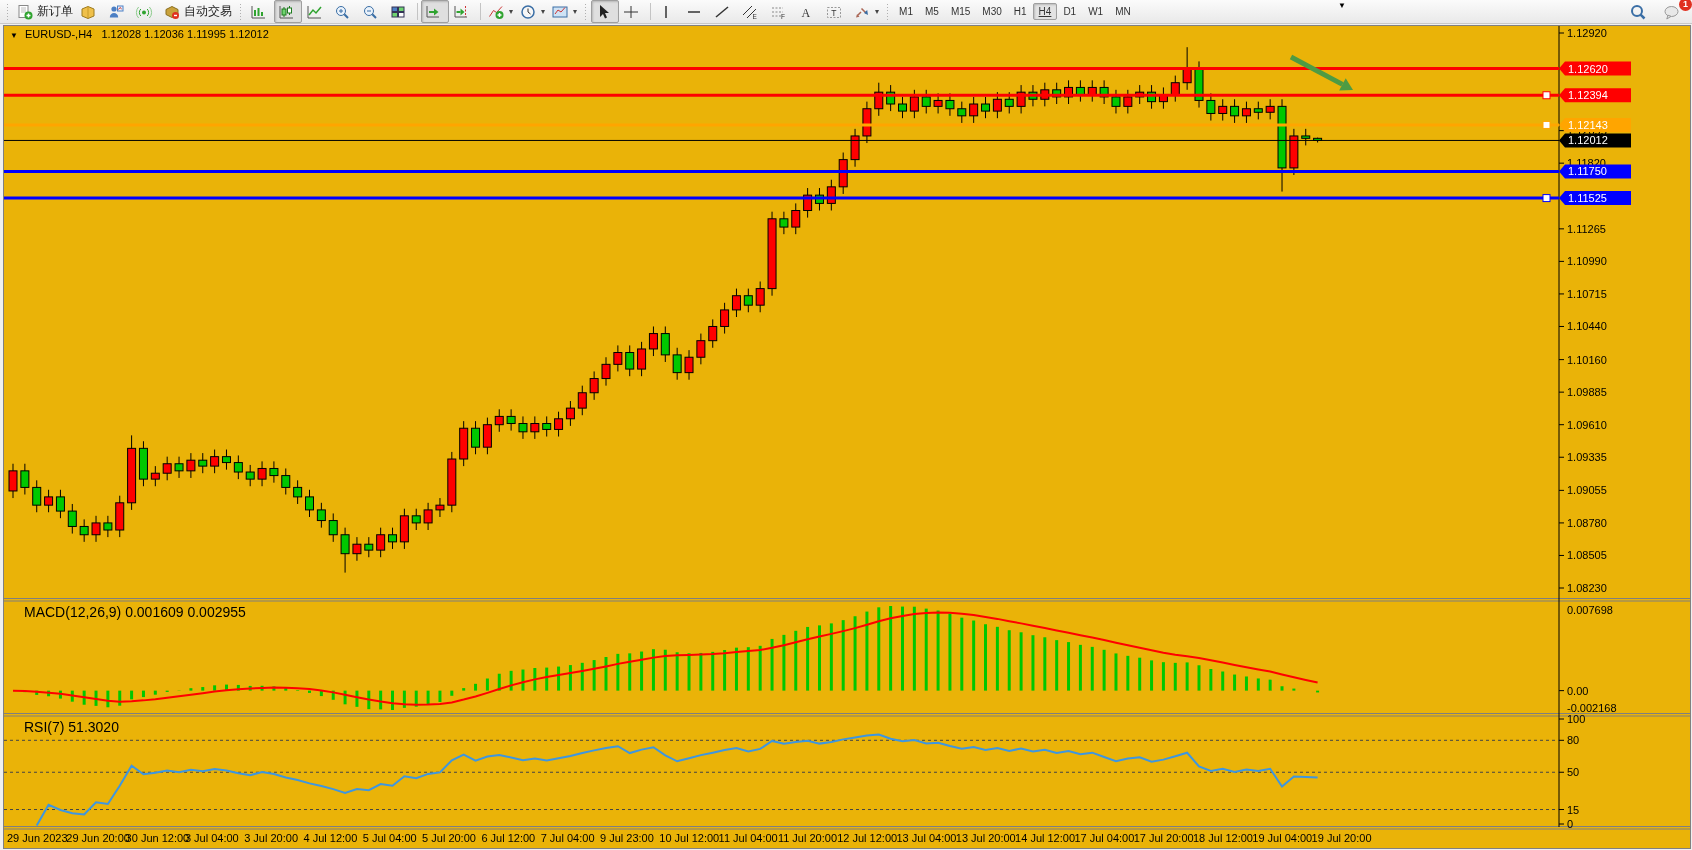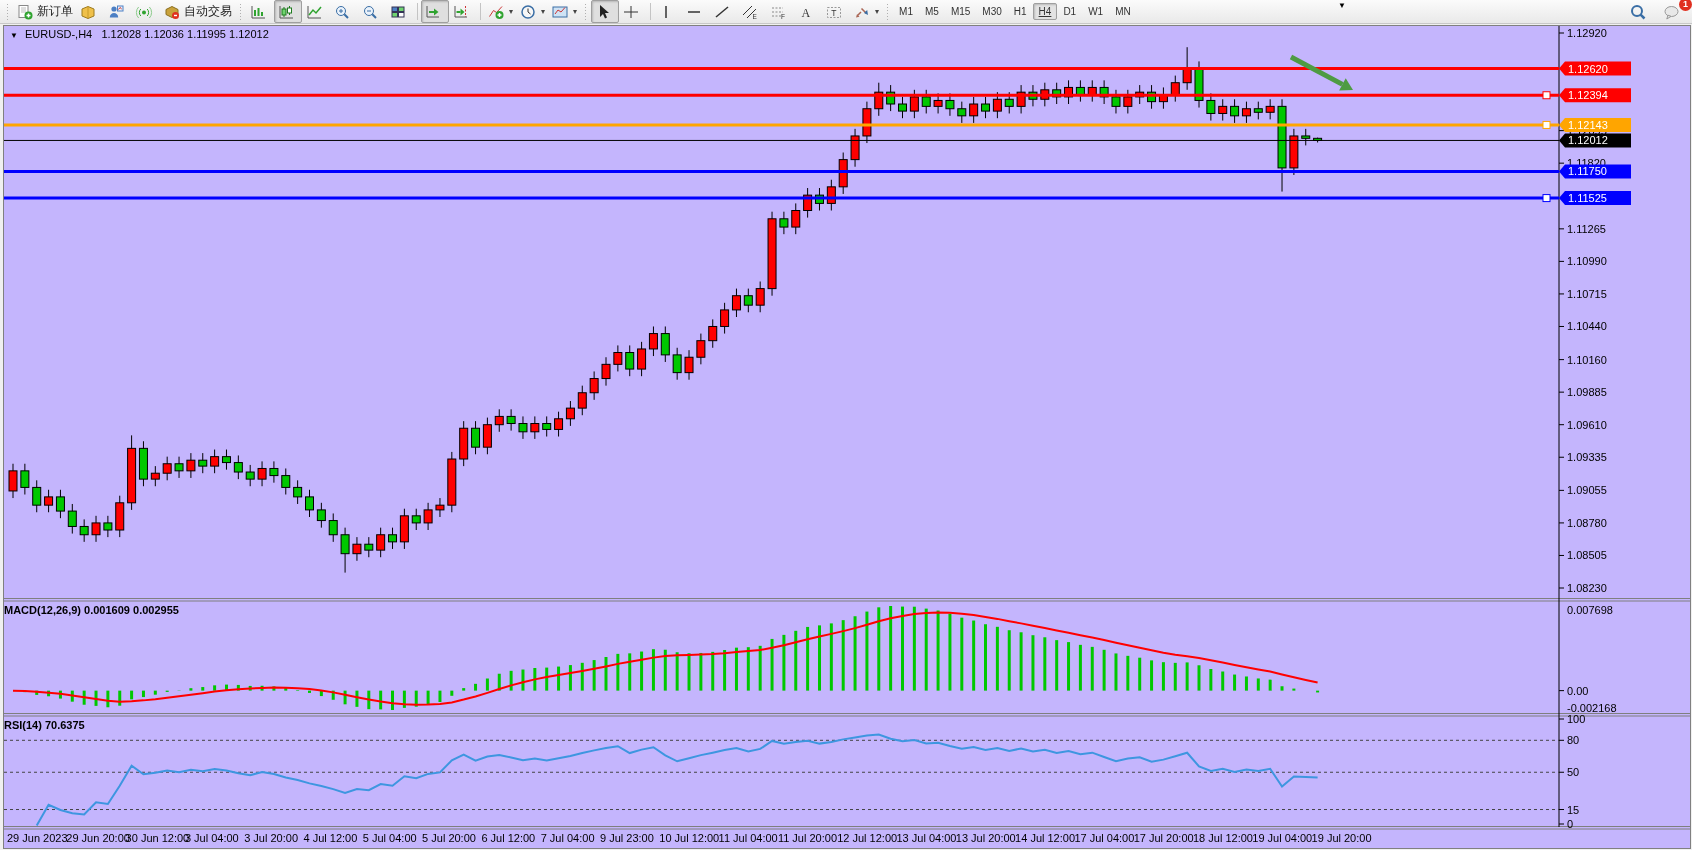--- a/index.html
+++ b/index.html
@@ -22,24 +22,24 @@
   .tf-btn{font-size:10px;color:#333;padding:2px 5px;border:1px solid transparent;border-radius:2px;}
   .tf-btn.active{border:1px solid #9f9f9f;background:#e3e3e3;
     box-shadow:inset 1px 1px 2px rgba(0,0,0,.18);text-decoration:underline;}
   .tb-right{position:absolute;right:4px;top:0;height:24px;display:flex;align-items:center;gap:6px;}
   .chat-wrap{position:relative;}
   .badge{position:absolute;right:-5px;top:-4px;width:13px;height:13px;border-radius:50%;
     background:#e03020;color:#fff;font-size:9px;font-weight:bold;text-align:center;line-height:13px;}
   .overflow{position:absolute;left:1338px;top:1px;font-size:8px;color:#000;}
   
   .chart-window{position:absolute;left:3px;top:25px;right:1px;bottom:1px;
-    background:#c4b5fd;border:1px solid #808080;}
+    background:#eab308;border:1px solid #808080;}
   .chart-header{position:absolute;left:6px;top:2px;font-size:11px;color:#000;z-index:5;}
   .chart-header .tri{font-size:8px;color:#000;margin-right:4px;}
-  .panel-label{position:absolute;left:0;font-size:11px;color:#000;z-index:5;font-weight:bold;}
+  .panel-label{position:absolute;left:20px;font-size:14px;color:#000;z-index:5;}
   #chart-svg{position:absolute;left:0;top:0;}
 </style>
 </head>
 <body>
 
 <div class="toolbar" id="toolbar">
     <div class="tb-grip"></div>
     <div class="tb-btn">
       <svg width="18" height="16" viewBox="0 0 18 16" fill="none">
         <rect x="3" y="1.5" width="9" height="12" fill="#fff" stroke="#888"></rect>
@@ -248,21 +248,21 @@
   </div>
 <div class="overflow">▼</div>
 
 <div class="chart-window">
   <div class="chart-header">
     <span class="tri">▼</span>
     <span>EURUSD-,H4</span>&nbsp;&nbsp;
     <span>1.12028 1.12036 1.11995 1.12012</span>
   </div>
   <div class="panel-label" style="top:578px">MACD(12,26,9) 0.001609 0.002955</div>
-  <div class="panel-label" style="top:693px">RSI(14) 70.6375</div>
+  <div class="panel-label" style="top:693px">RSI(7) 51.3020</div>
   <svg id="chart-svg" width="1686" height="822">
       <line x1="0" y1="572.5" x2="1686" y2="572.5" stroke="#7f7f7f"></line>
       <line x1="0" y1="575" x2="1686" y2="575" stroke="#7f7f7f"></line>
       <line x1="0" y1="687.5" x2="1686" y2="687.5" stroke="#7f7f7f"></line>
       <line x1="0" y1="690" x2="1686" y2="690" stroke="#7f7f7f"></line>
       <line x1="0" y1="800.5" x2="1686" y2="800.5" stroke="#7f7f7f"></line>
       <line x1="0" y1="803" x2="1686" y2="803" stroke="#7f7f7f"></line>
       <line x1="1555" y1="0" x2="1555" y2="801" stroke="#000"></line>
       <line x1="1555" y1="7" x2="1560" y2="7" stroke="#000"></line>
       <text x="1563" y="11" font-size="11" font-family="Liberation Sans,sans-serif" fill="#000">1.12920</text>

